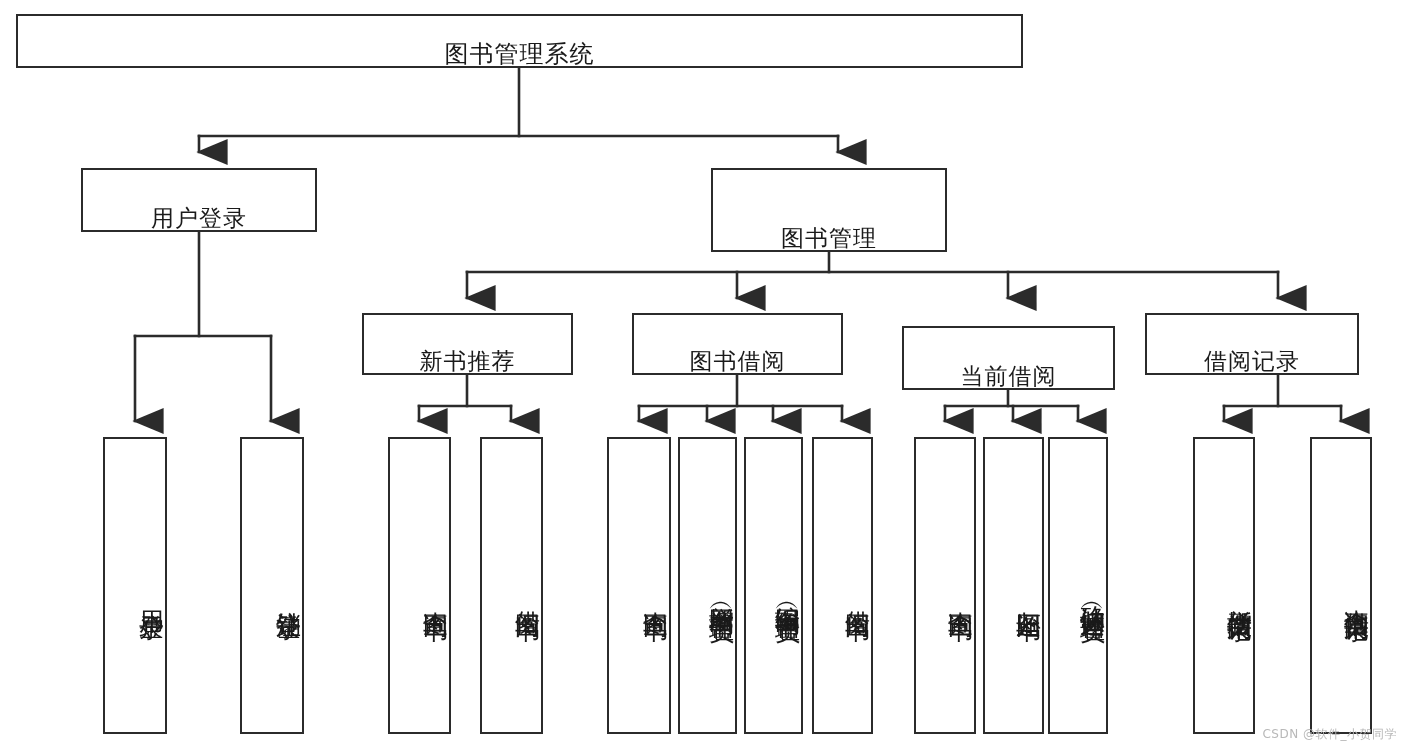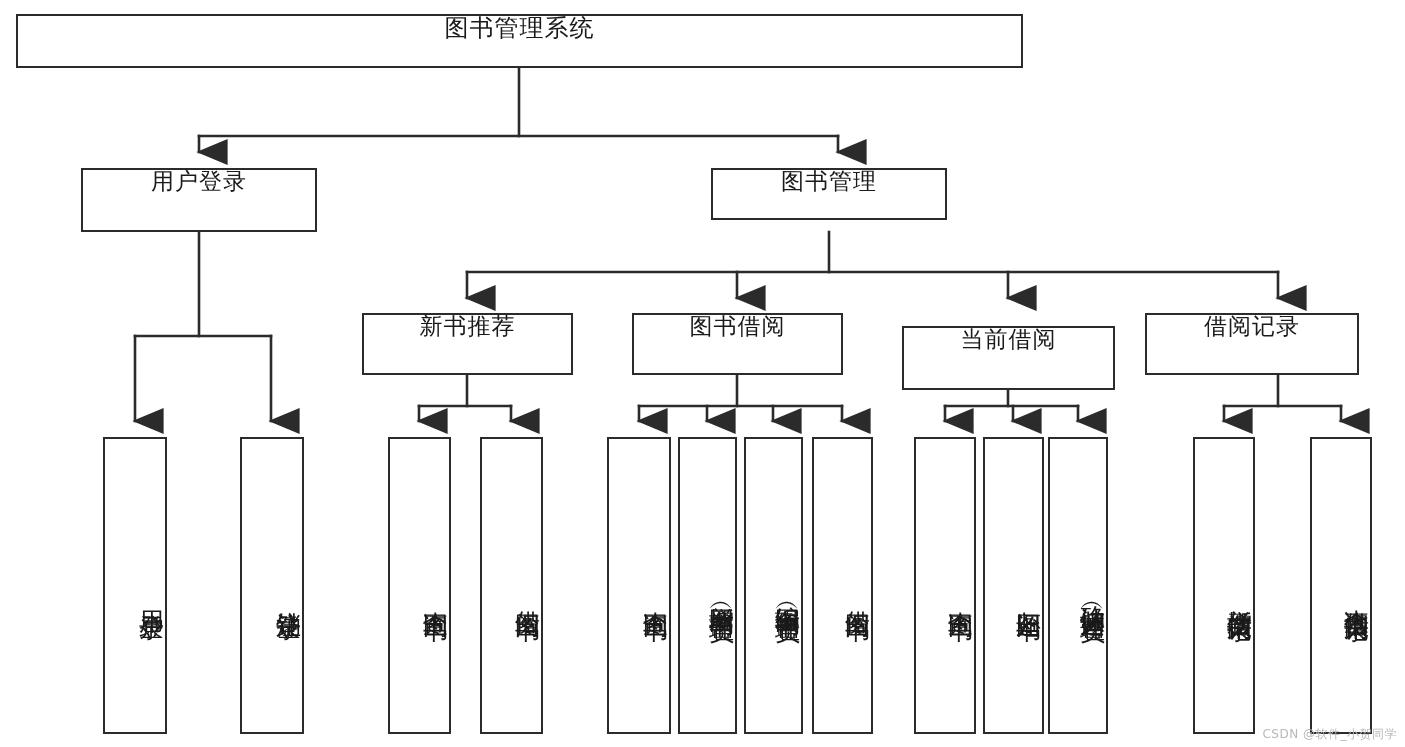--- a/index.html
+++ b/index.html
@@ -19,21 +19,21 @@
     left:0; top:0;
     width:1405px; height:747px;
     pointer-events:none;
   }
   .node{
     position:absolute;
     box-sizing:border-box;
     background:#ffffff;
     border:2px solid #2b2b2b;
     display:flex;
-    align-items:flex-start;
+    align-items:flex-end;
     justify-content:center;
     color:#1a1a1a;
   }
   .node-h{           
     font-size:23px;
     letter-spacing:1px;
     line-height:1;
   }
   .node-root{
     font-size:24px;
@@ -119,21 +119,21 @@
   </svg>
 
   <div class="node node-h node-root" style="left:16px; top:14px; width:1007px; height:54px;">
     <span>图书管理系统</span>
   </div>
 
   <div class="node node-h" style="left:81px; top:168px; width:236px; height:64px;">
     <span>用户登录</span>
   </div>
 
-  <div class="node node-h" style="left:711px; top:168px; width:236px; height:52px;">
+  <div class="node node-h" style="left:711px; top:168px; width:236px; height:84px;">
     <span>图书管理</span>
   </div>
 
   <div class="node node-h" style="left:632px; top:313px; width:211px; height:62px;">
     <span>图书借阅</span>
   </div>
 
   <div class="node node-h" style="left:362px; top:313px; width:211px; height:62px;">
     <span>新书推荐</span>
   </div>

